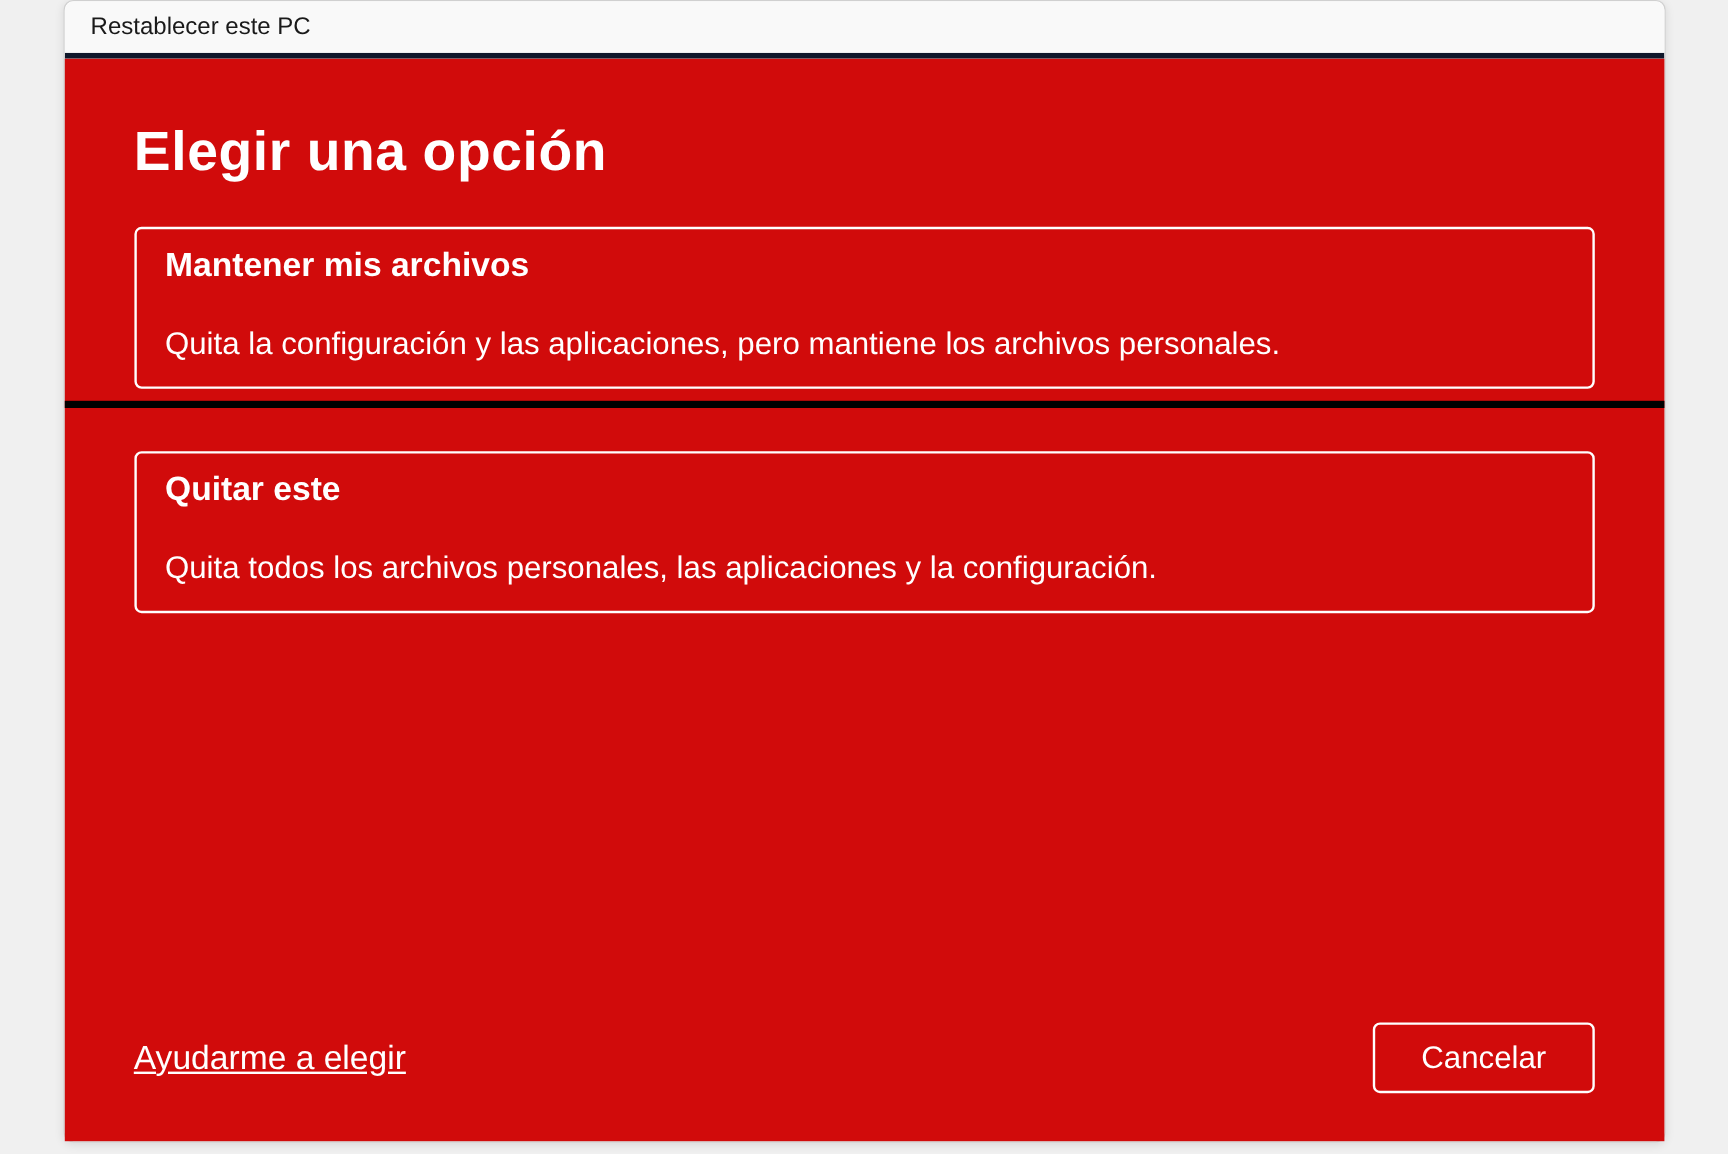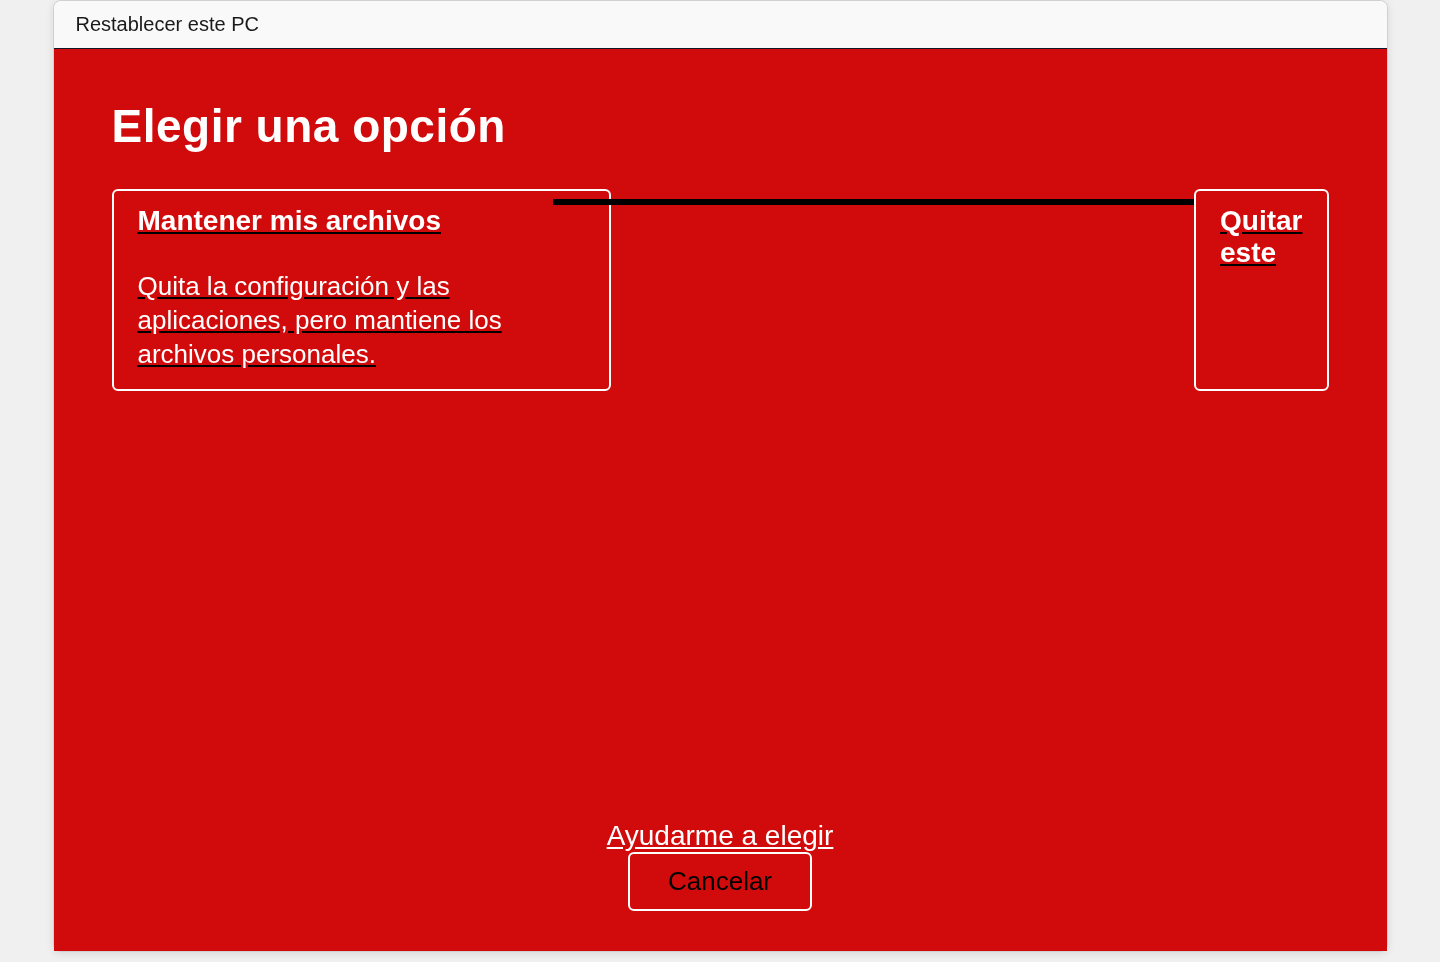--- a/index.html
+++ b/index.html
@@ -28,21 +28,21 @@
       box-shadow: 0 2px 8px rgba(0,0,0,0.1);
     }
     
     .titlebar {
       height: 48px;
       background: #f9f9f9;
       display: flex;
       align-items: center;
       padding-left: 22px;
       border-radius: 8px 8px 0 0;
-      border-bottom: 1px solid #0f172a;
+      border-bottom: 5px solid #0f172a;
     }
     
     .titlebar-text {
       font-size: 20px;
       color: #1a1a1a;
       font-weight: 400;
     }
     
     .dialog-body {
       flex: 1;
@@ -56,22 +56,22 @@
     .heading {
       font-size: 46px;
       font-weight: 700;
       color: #ffffff;
       margin-bottom: 36px;
       letter-spacing: 0.5px;
     }
     
     .options-container {
       display: flex;
+      flex-direction: column;
       position: relative;
-      text-decoration: underline;
     }
     
     .option-card {
       border: 2px solid #ffffff;
       border-radius: 6px;
       padding: 14px 24px 18px 24px;
       cursor: pointer;
       color: #ffffff;
     }
     
@@ -96,36 +96,35 @@
       margin-top: 10px;
       margin-bottom: 36px;
     }
     
     .footer {
       display: flex;
       justify-content: space-between;
       align-items: center;
       margin-top: auto;
       padding-top: 20px;
-      flex-direction: column;
     }
     
     .help-link {
       color: #ffffff;
       font-size: 28px;
       text-decoration: underline;
       cursor: pointer;
       font-weight: 400;
     }
     
     .cancel-button {
       border: 2px solid #ffffff;
       border-radius: 6px;
       background: transparent;
-      color: #000000;
+      color: #ffffff;
       font-size: 26px;
       padding: 12px 38px;
       cursor: pointer;
       font-family: inherit;
       font-weight: 400;
     }
   </style>
 </head>
 <body>
 
@@ -143,20 +142,21 @@
 
       <div class="option-card">
         <div class="option-title">Mantener mis archivos</div>
         <div class="option-description">Quita la configuración y las aplicaciones, pero mantiene los archivos personales.</div>
       </div>
 
       <div class="divider-black"></div>
 
       <div class="option-card">
         <div class="option-title">Quitar este</div>
+        <div class="option-description">Quita todos los archivos personales, las aplicaciones y la configuración.</div>
       </div>
 
     </div>
 
     <div class="footer">
       <a class="help-link">Ayudarme a elegir</a>
       <button class="cancel-button">Cancelar</button>
     </div>
 
   </div>

